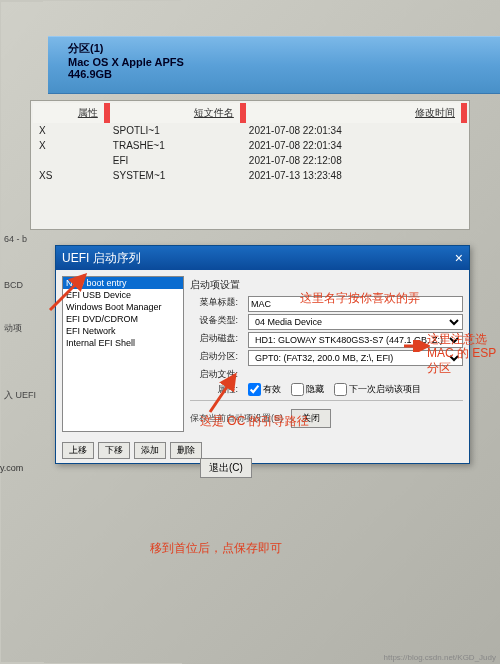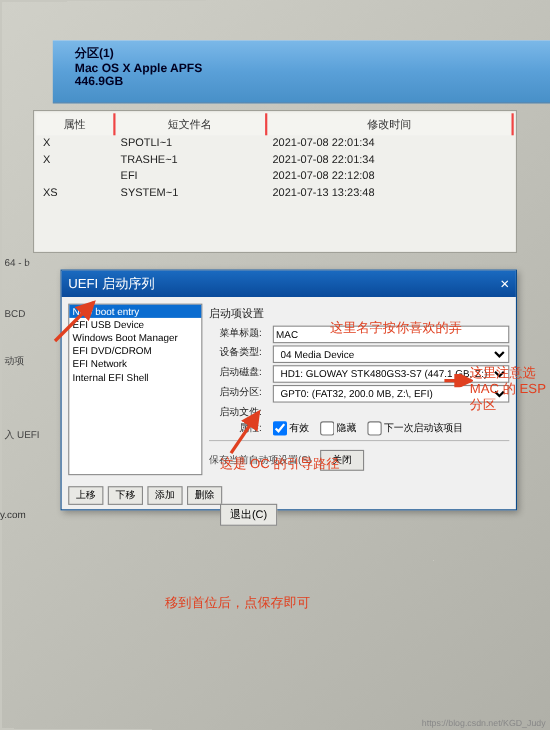--- a/index.html
+++ b/index.html
@@ -6,21 +6,21 @@
   body { width: 500px; height: 664px; background: #c8c8c0; overflow: hidden; position: relative; }
   
   .photo-bg { position: absolute; inset: 0; background: linear-gradient(135deg, #d0d0c8 0%, #c0c0b8 50%, #b0b0a8 100%); transform: perspective(800px) rotateY(-1deg); }
   
   .partition-bar { position: absolute; top: 36px; left: 12px; right: 0; height: 58px; background: linear-gradient(180deg, #7bb8e8 0%, #5aa0d8 50%, #4890c8 100%); border-top: 1px solid #98c8f0; border-bottom: 1px solid #3878b0; padding: 4px 20px; margin-left: 36px; }
   .partition-bar .title { font-size: 11px; font-weight: bold; color: #002; }
   .partition-bar .line { font-size: 11px; font-weight: bold; color: #002; }
   
   .file-panel { position: absolute; top: 100px; left: 30px; right: 30px; height: 130px; background: #f0f0ec; border: 1px solid #a0a098; padding: 2px; }
   .file-table { width: 100%; font-size: 10px; border-collapse: collapse; }
-  .file-table th { text-align: center; padding: 3px 6px; background: #f4f4f0; border-right: 2px solid #ef4444; font-weight: normal; color: #333; }
+  .file-table th { text-align: right; padding: 3px 6px; background: #f4f4f0; border-right: 6px solid #ef4444; font-weight: normal; color: #333; text-decoration: underline; }
   .file-table td { padding: 2px 6px; color: #222; }
   
   .left-strip { position: absolute; top: 232px; left: 0; width: 50px; font-size: 9px; color: #444; }
   .left-strip div { padding: 2px 4px; }
   
   .uefi-dialog { position: absolute; top: 245px; left: 55px; width: 415px; background: #f0f0f0; border: 1px solid #0a4a8a; box-shadow: 2px 2px 6px rgba(0,0,0,0.3); }
   .uefi-titlebar { height: 24px; background: linear-gradient(180deg, #1a6ac0 0%, #0a4a9a 100%); color: #fff; display: flex; align-items: center; padding: 0 6px; font-size: 12px; }
   .uefi-titlebar .x { margin-left: auto; font-size: 14px; cursor: pointer; }
   .uefi-body { display: flex; padding: 6px; gap: 6px; }
   .uefi-list { width: 125px; background: #fff; border: 1px solid #888; font-size: 9px; }

